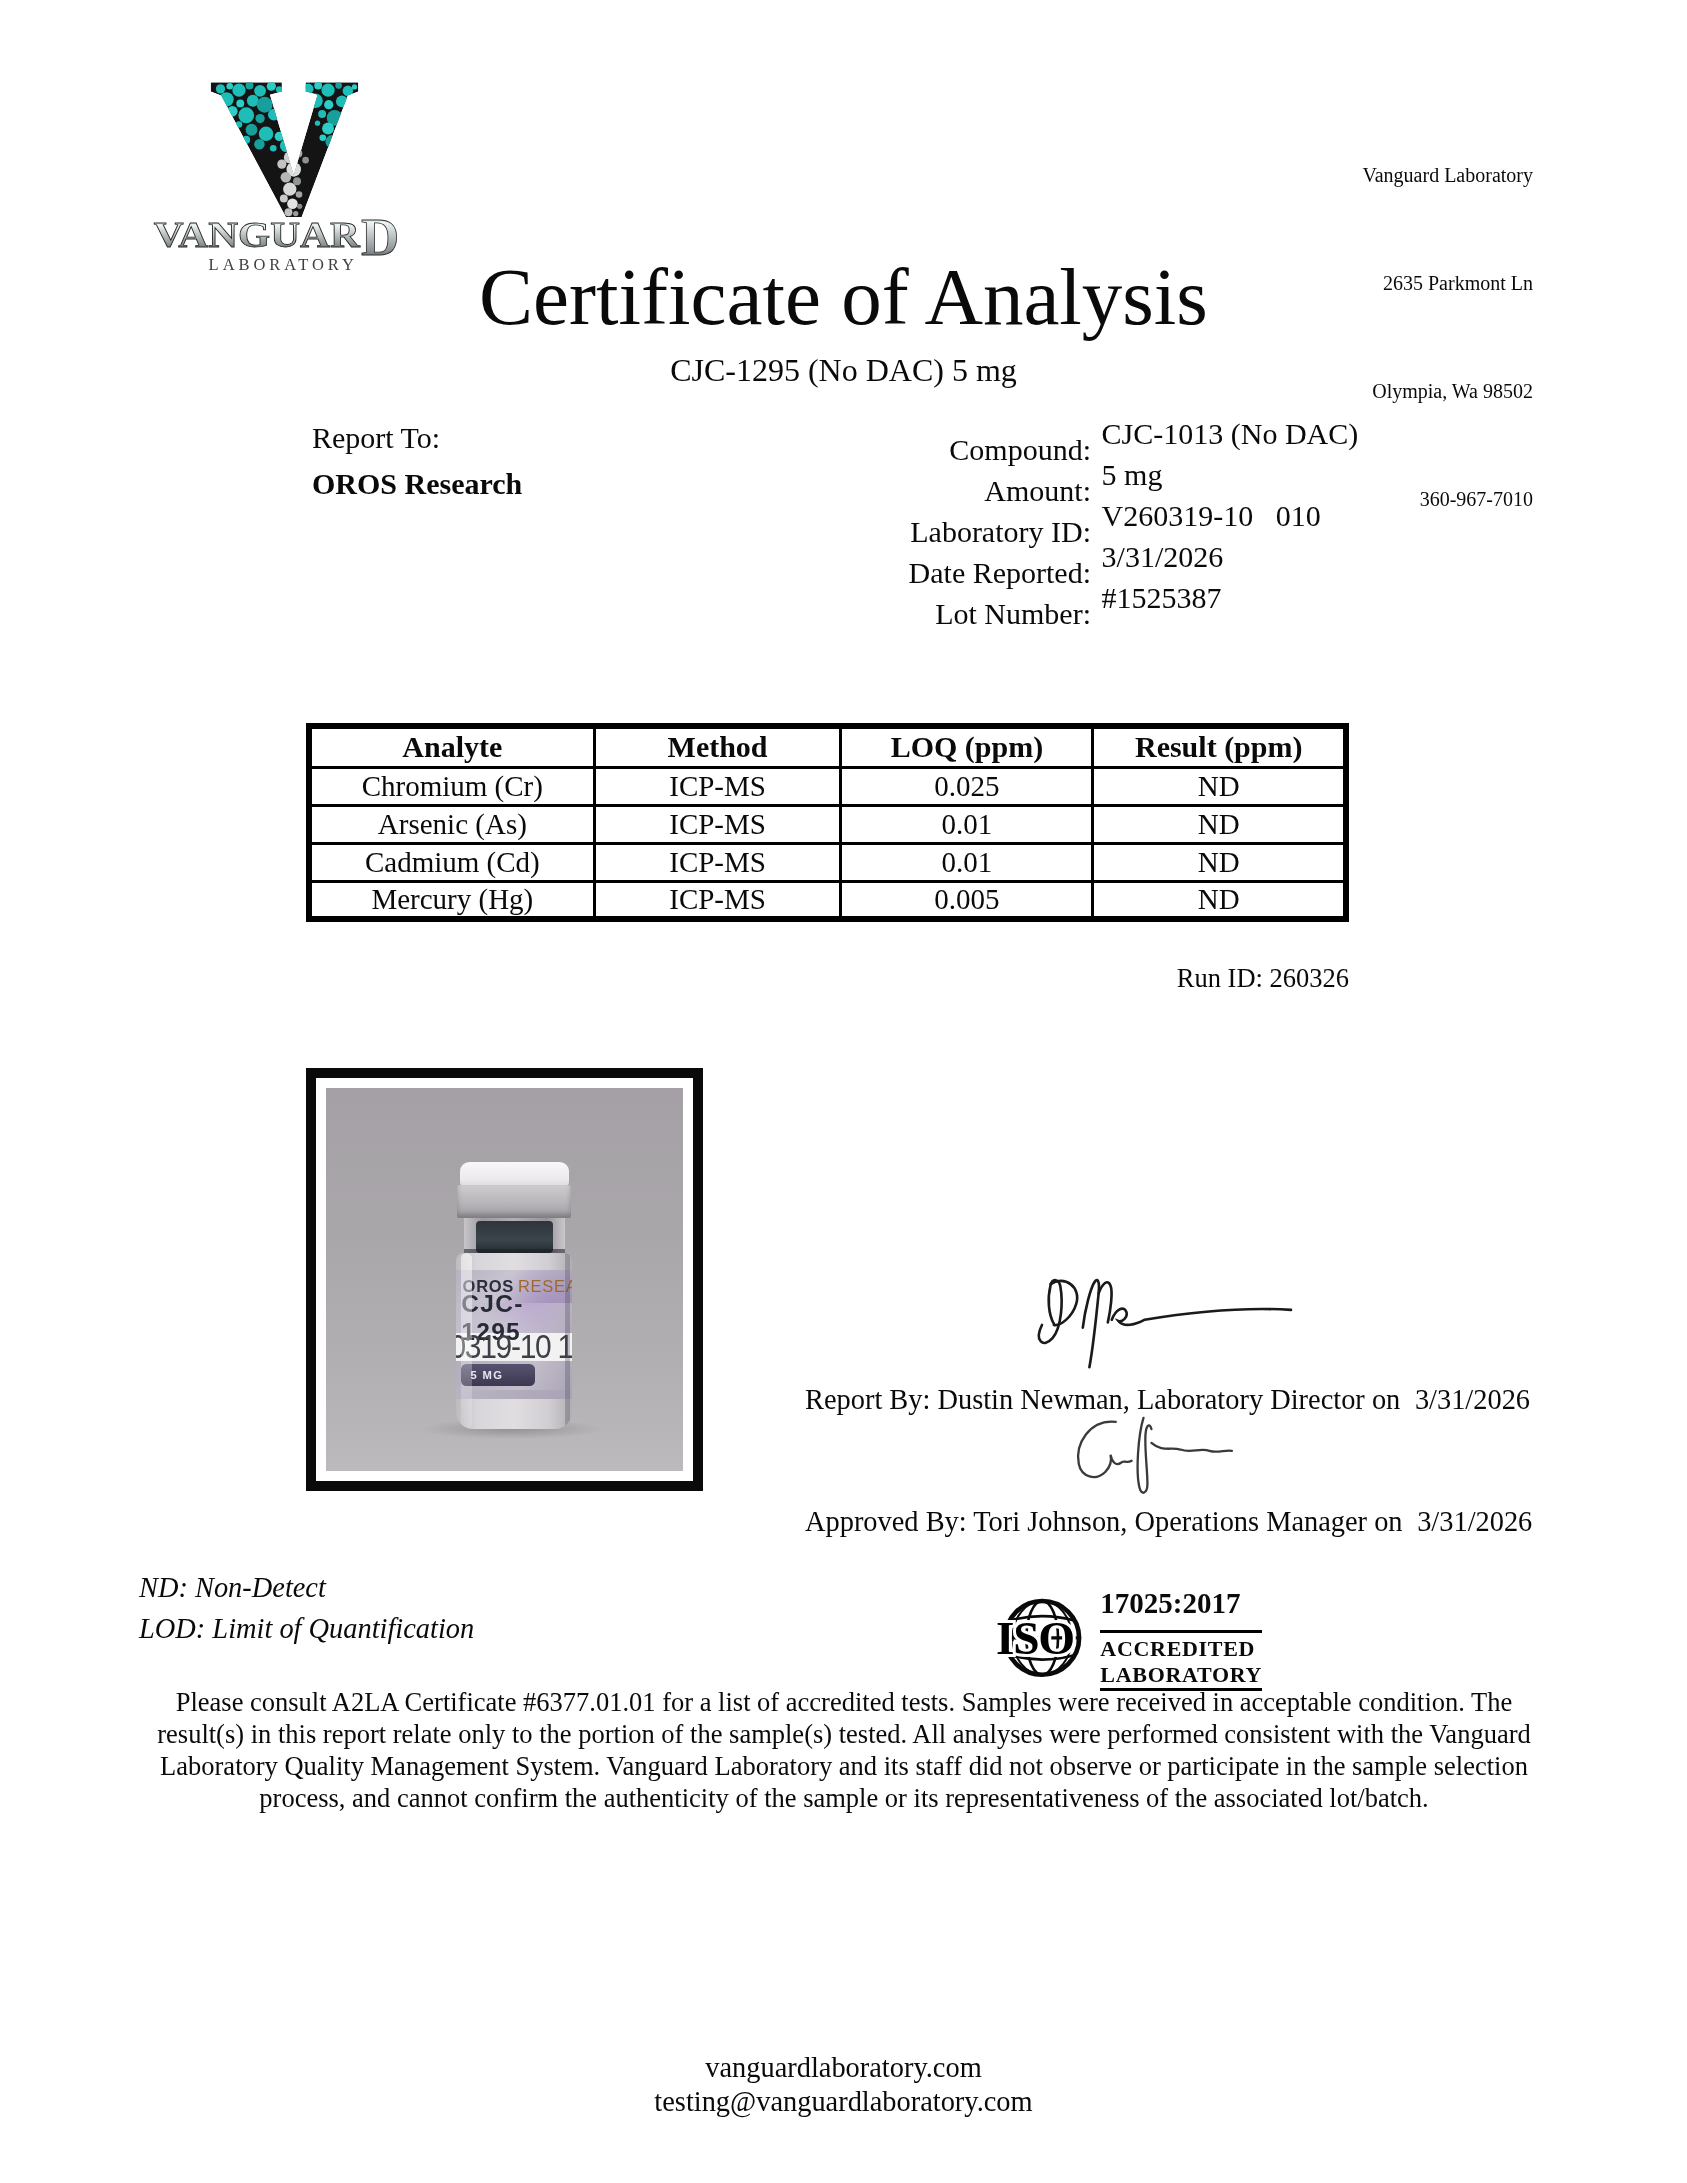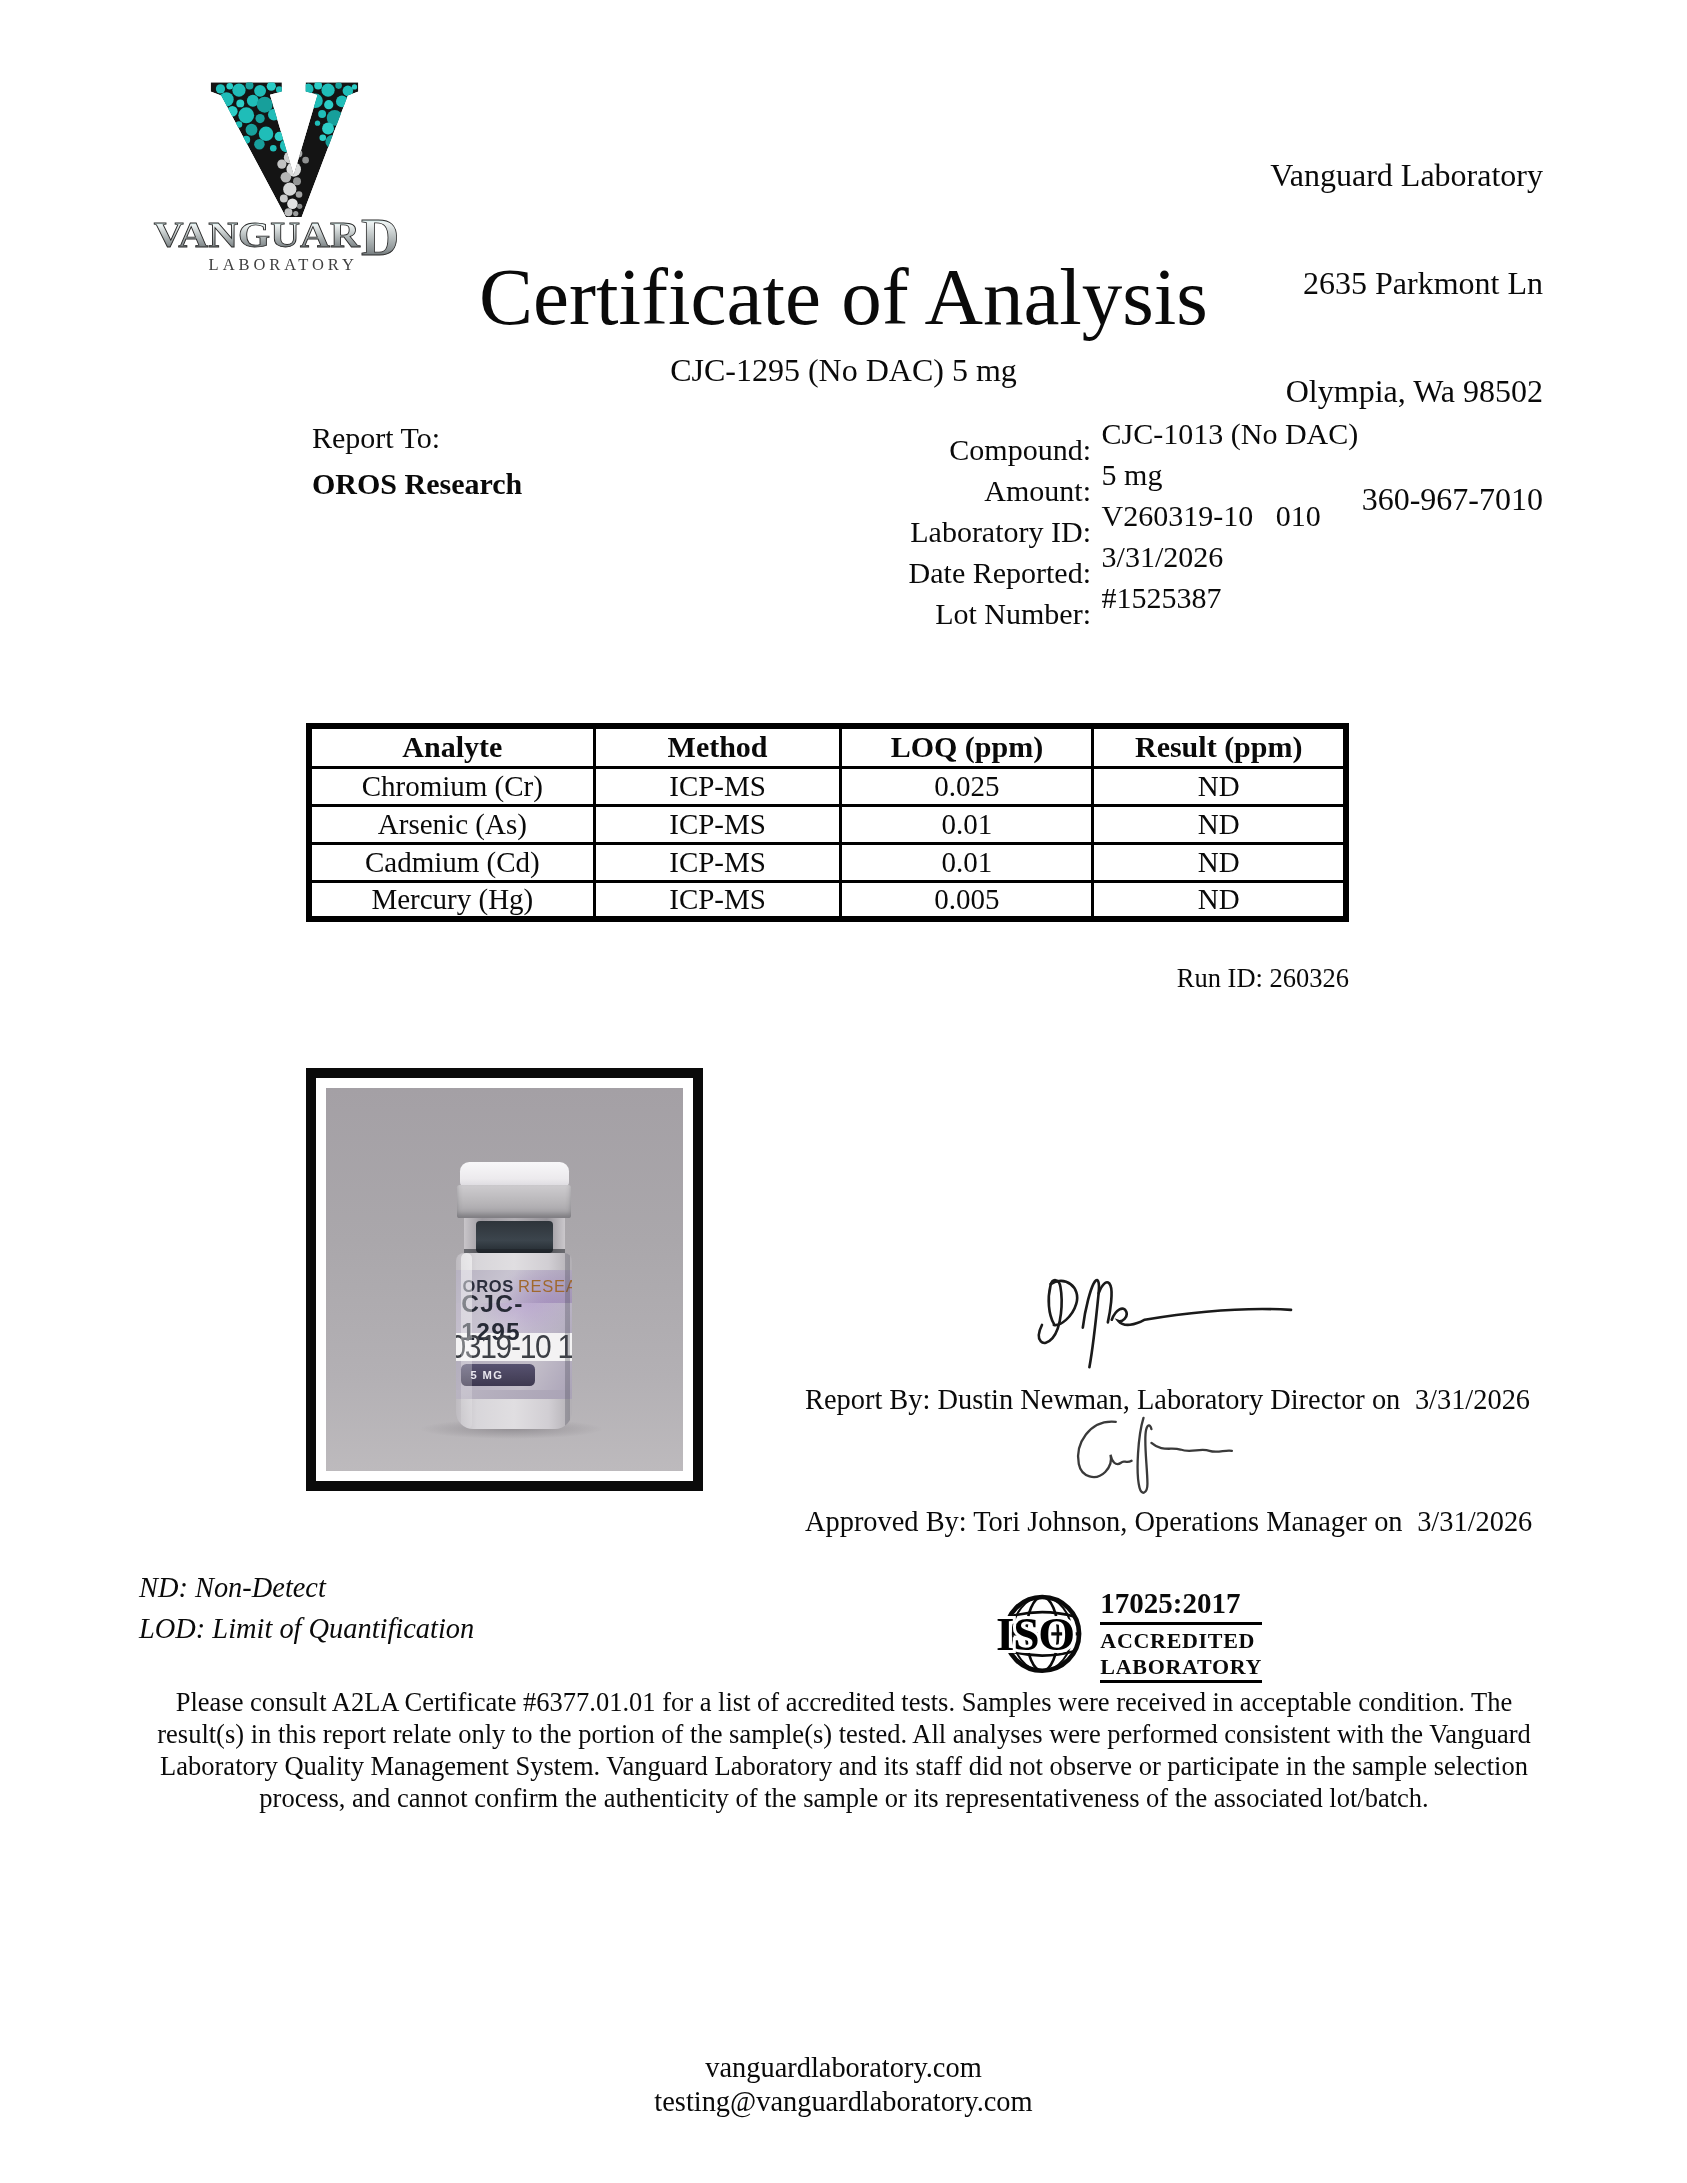--- a/index.html
+++ b/index.html
@@ -2,22 +2,22 @@
 <html style="font-size:10.6px"><head>
 <meta charset="utf-8">
 <style>
   html,body{margin:0;padding:0;background:#fff;}
   *{box-sizing:border-box;}
   .page{position:relative;width:1687px;height:2183px;background:#ffffff;
         font-family:"Liberation Serif",serif;color:#0a0a0a;overflow:hidden;}
 
   
   .logo{position:absolute;left:152px;top:77px;width:265px;height:198px;text-align:center;}
-  .lab-address{position:absolute;top:85px;right:144px;text-align:right;
-               font-size:32px;line-height:36px;white-space:pre;}
+  .lab-address{position:absolute;top:85px;right:154px;text-align:right;
+               font-size:20px;line-height:36px;white-space:pre;}
 
   
   .title{position:absolute;left:0;top:253px;width:100%;text-align:center;
          font-size:81px;line-height:1.1;}
   .subtitle{position:absolute;left:0;top:352px;width:100%;text-align:center;font-size:32px;}
 
   
   .report-to{position:absolute;left:312px;top:421px;font-size:30px;}
   .report-to .client{font-weight:bold;margin-top:12px;}
   .info-list{position:absolute;left:595px;top:417px;width:959px;}
@@ -92,21 +92,21 @@
   .sig2{position:absolute;left:1059px;top:1411px;}
   .signoff-line{position:absolute;font-size:28.4px;white-space:nowrap;}
   .signoff-1{left:805px;top:1384px;}
   .signoff-2{left:805px;top:1506px;}
   .signoff-date{margin-left:14.6px;}
 
   
   .notes{position:absolute;left:139px;top:1567px;font-style:italic;font-size:28.4px;line-height:41px;}
   .iso-badge{position:absolute;left:996px;top:1587px;display:flex;align-items:center;}
   .iso-text{margin-left:5.3px;font-family:"Liberation Serif",serif;}
-  .iso-standard{font-size:29px;font-weight:bold;border-bottom:3.3px solid #000;padding-bottom:2px;}
+  .iso-standard{font-size:29px;font-weight:bold;border-bottom:3.3px solid #000;padding-bottom:10px;}
   .iso-accredited{font-size:22px;font-weight:bold;margin-top:2.6px;letter-spacing:0.7px;}
   .iso-laboratory{font-size:22px;font-weight:bold;border-bottom:3.3px solid #000;letter-spacing:0.7px;}
 
   
   .disclaimer{position:absolute;left:138px;top:1686px;width:1412px;text-align:center;
               font-size:26.5px;line-height:32px;}
   .footer{position:absolute;left:0;top:2051px;width:100%;text-align:center;
           font-size:28.4px;line-height:34px;}
 </style>
 </head>

